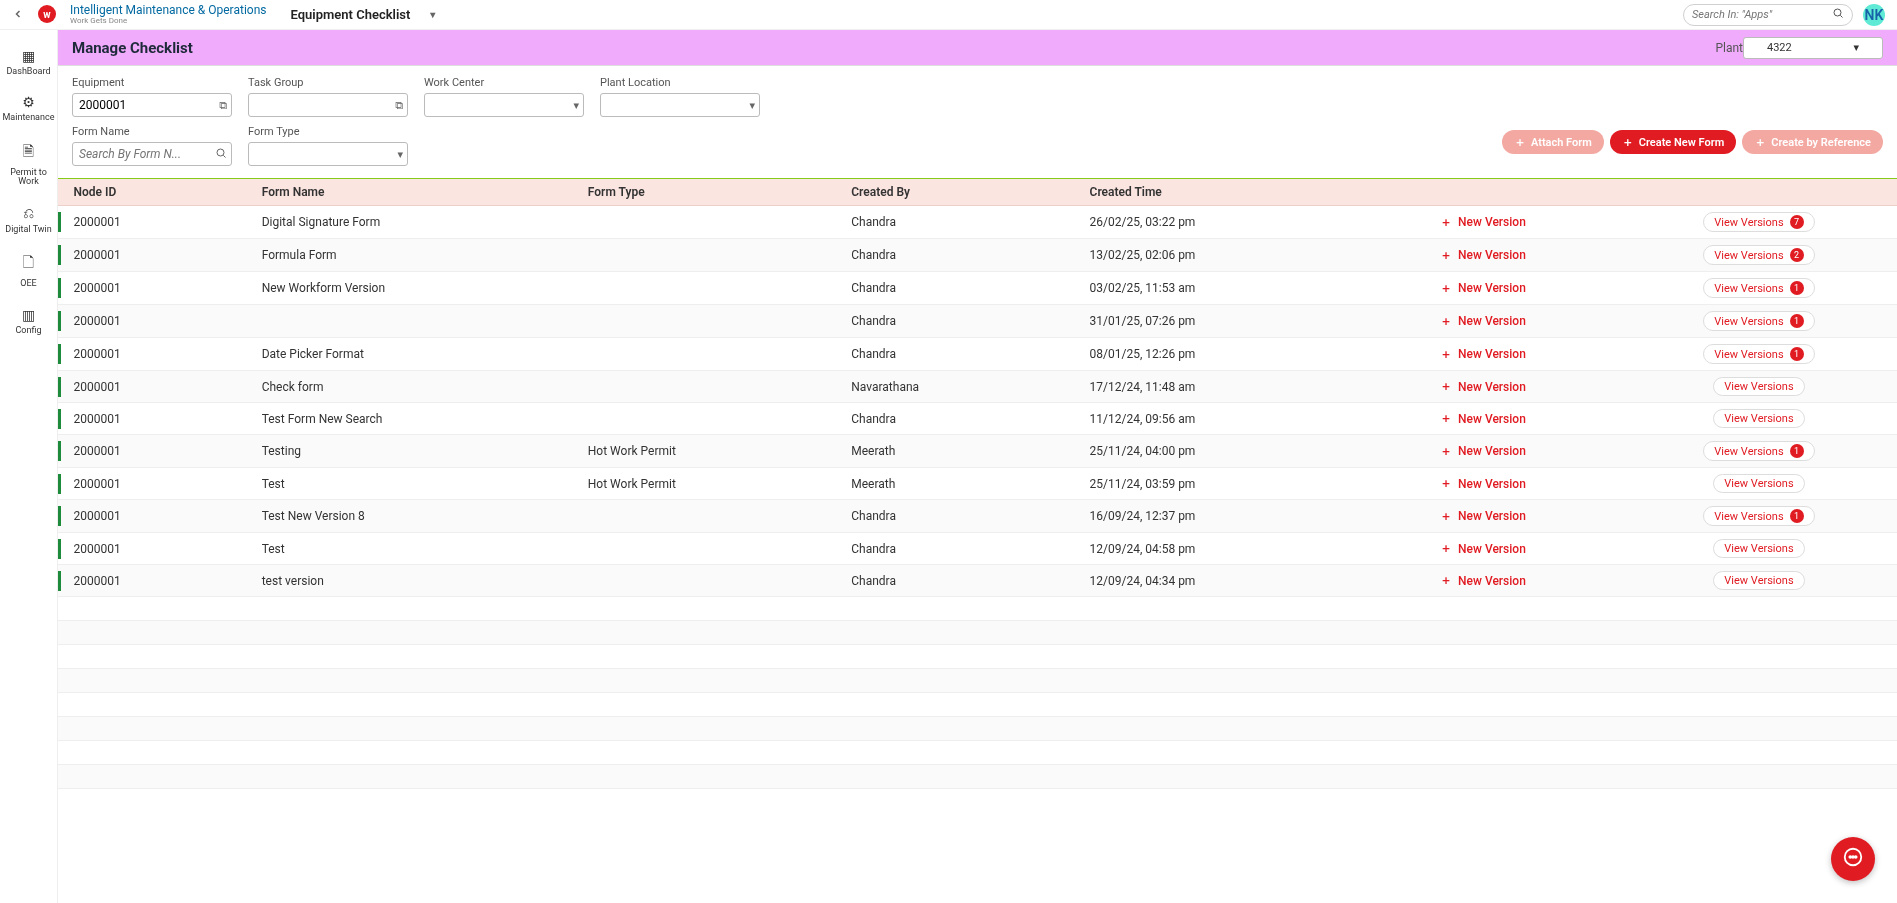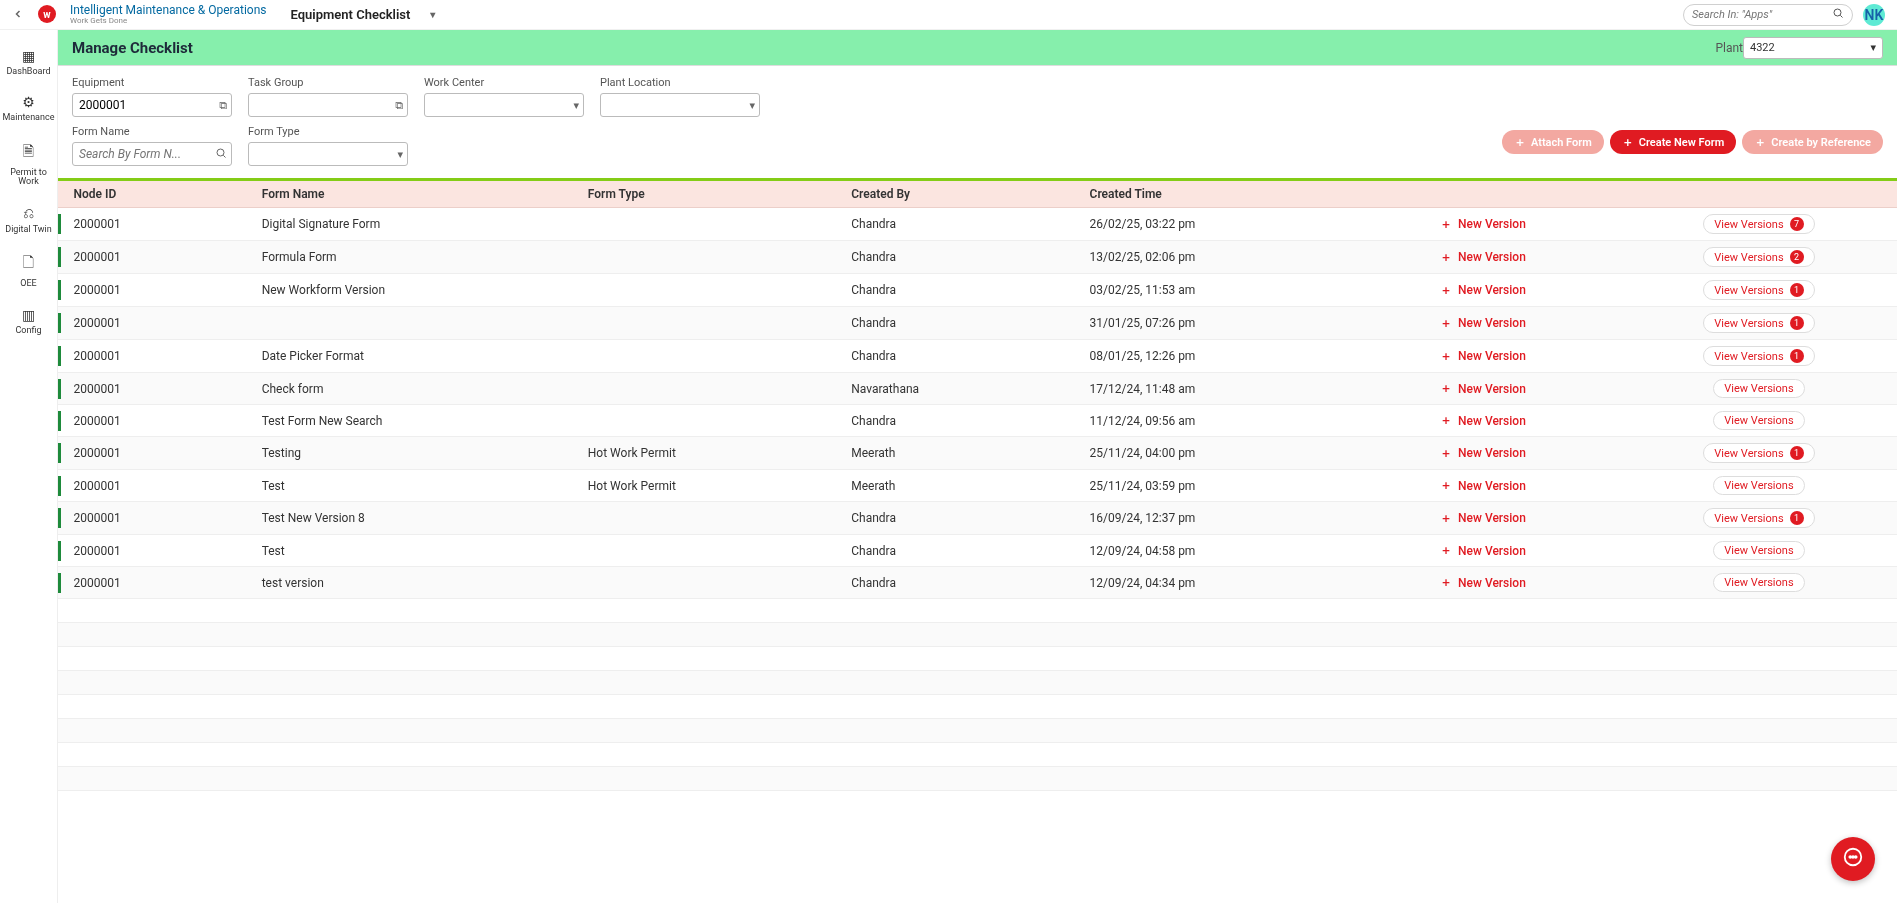--- a/index.html
+++ b/index.html
@@ -28,28 +28,28 @@
 
 .sidebar { width:58px; border-right:1px solid #eee; display:flex; flex-direction:column; align-items:center; padding-top:18px; gap:18px;}
 .side-item { display:flex; flex-direction:column; align-items:center; gap:3px; cursor:pointer; width:100%; text-align:center;}
 .side-item .icn { font-size:14px; color:#333;}
 .side-item .lbl { font-size:9px; color:#333; line-height:1.05; padding:0 2px;}
 
 
 .main { flex:1; display:flex; flex-direction:column; overflow:hidden;}
 
 
-.page-header { height:36px; display:flex; align-items:center; padding:0 14px; border-bottom:1px solid #ddd; background:#86efac; position:relative;}
+.page-header { height:36px; display:flex; align-items:center; padding:0 14px; border-bottom:1px solid #ddd; background:#f0abfc; position:relative;}
 .page-header .title { font-size:15px; font-weight:700; color:#1e2a3a;}
 .page-header .plant-wrap { margin-left:auto; display:flex; align-items:center; gap:0;}
 .page-header .plant-label { font-size:12px; color:#555;}
-.plant-select { width:140px; height:22px; border:1px solid #bbb; border-radius:3px; font-size:11px; padding:0 6px; display:flex; align-items:center; justify-content:space-between; background:#fff; cursor:pointer;}
-
-
-.filters { padding:10px 14px 12px 14px; display:flex; gap:16px; position:relative; border-bottom:3px solid #84cc16;}
+.plant-select { width:140px; height:22px; border:1px solid #bbb; border-radius:3px; font-size:11px; padding:0 23px; display:flex; align-items:center; justify-content:space-between; background:#fff; cursor:pointer;}
+
+
+.filters { padding:10px 14px 12px 14px; display:flex; gap:16px; position:relative; border-bottom:1px solid #84cc16;}
 .filter-col { display:flex; flex-direction:column; gap:4px; width:160px;}
 .filter-col label { font-size:11px; color:#555;}
 .f-input { height:24px; border:1px solid #bbb; border-radius:3px; display:flex; align-items:center; padding:0 6px; background:#fff; position:relative; font-size:12px; cursor:text;}
 .f-input input { border:none; outline:none; width:100%; font-size:12px;}
 .f-input .tail-icn { position:absolute; right:4px; color:#666; font-size:11px;}
 .f-input.sel { cursor:pointer;}
 .filters-left { display:flex; flex-direction:column; gap:8px; }
 
 .action-btns { margin-left:auto; display:flex; align-self:flex-end; gap:6px; padding-bottom:2px; position:absolute; right:14px; bottom:22px;}
 .btn { height:24px; border-radius:12px; padding:0 12px; font-size:11px; font-weight:600; display:inline-flex; align-items:center; gap:5px; cursor:pointer; border:none;}

